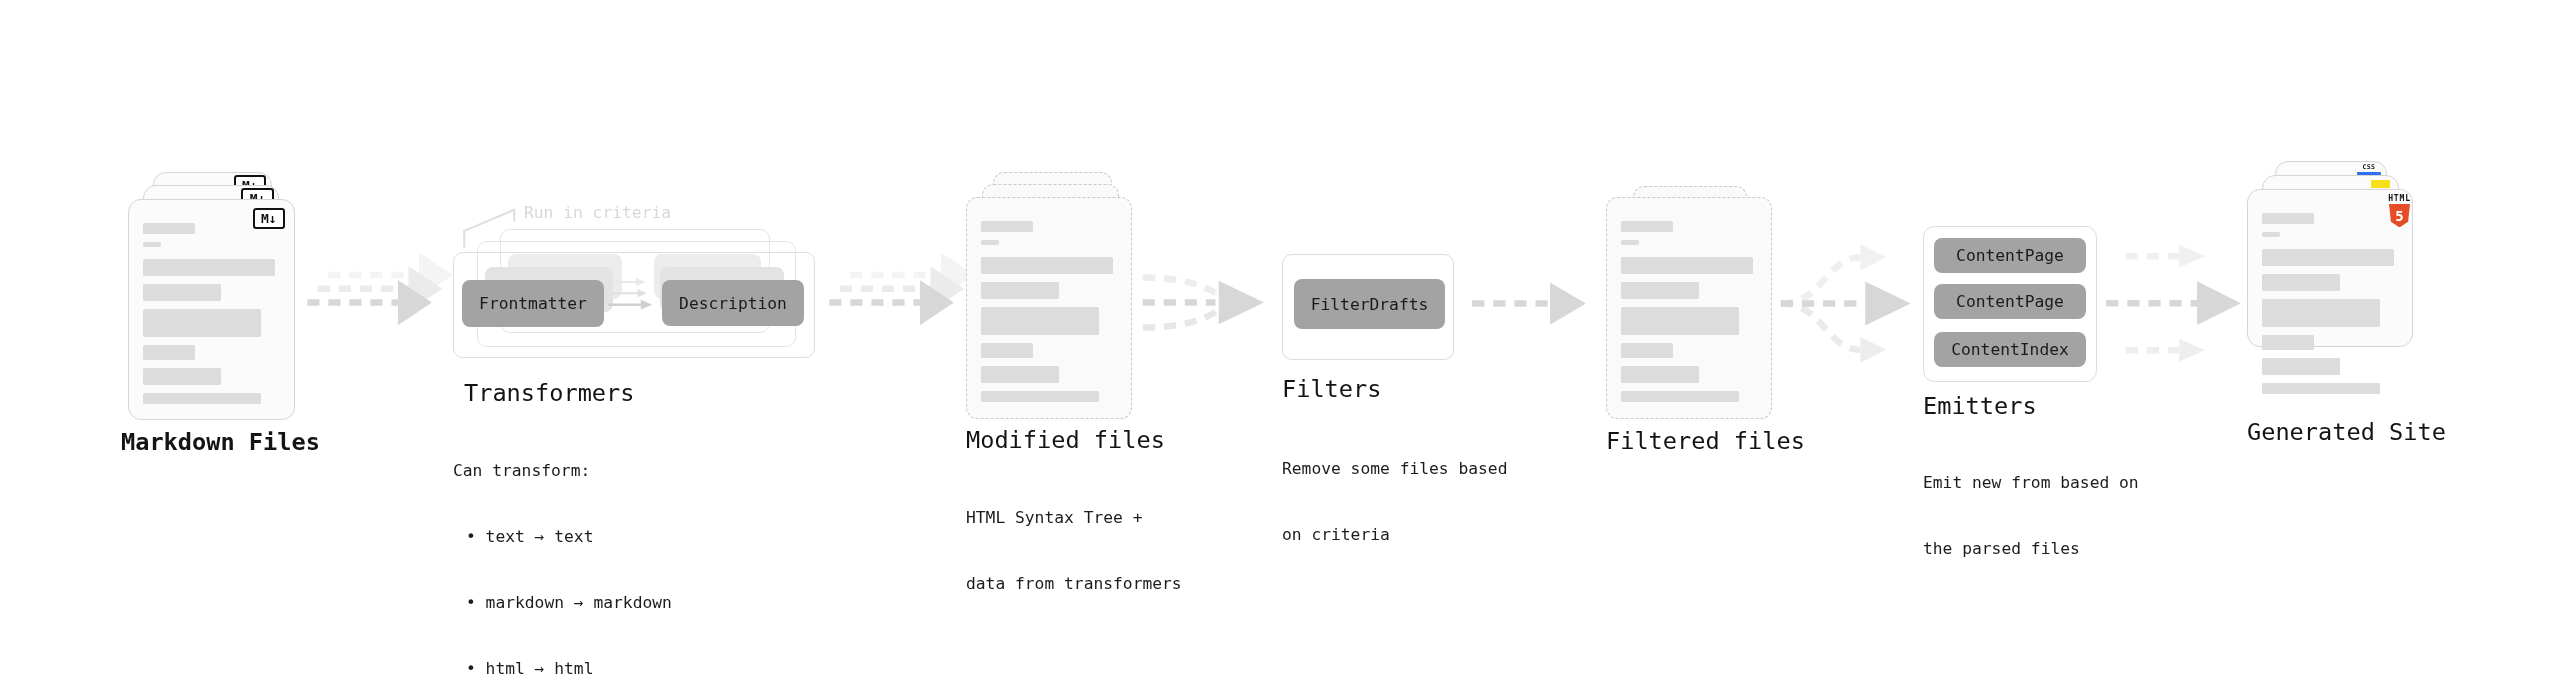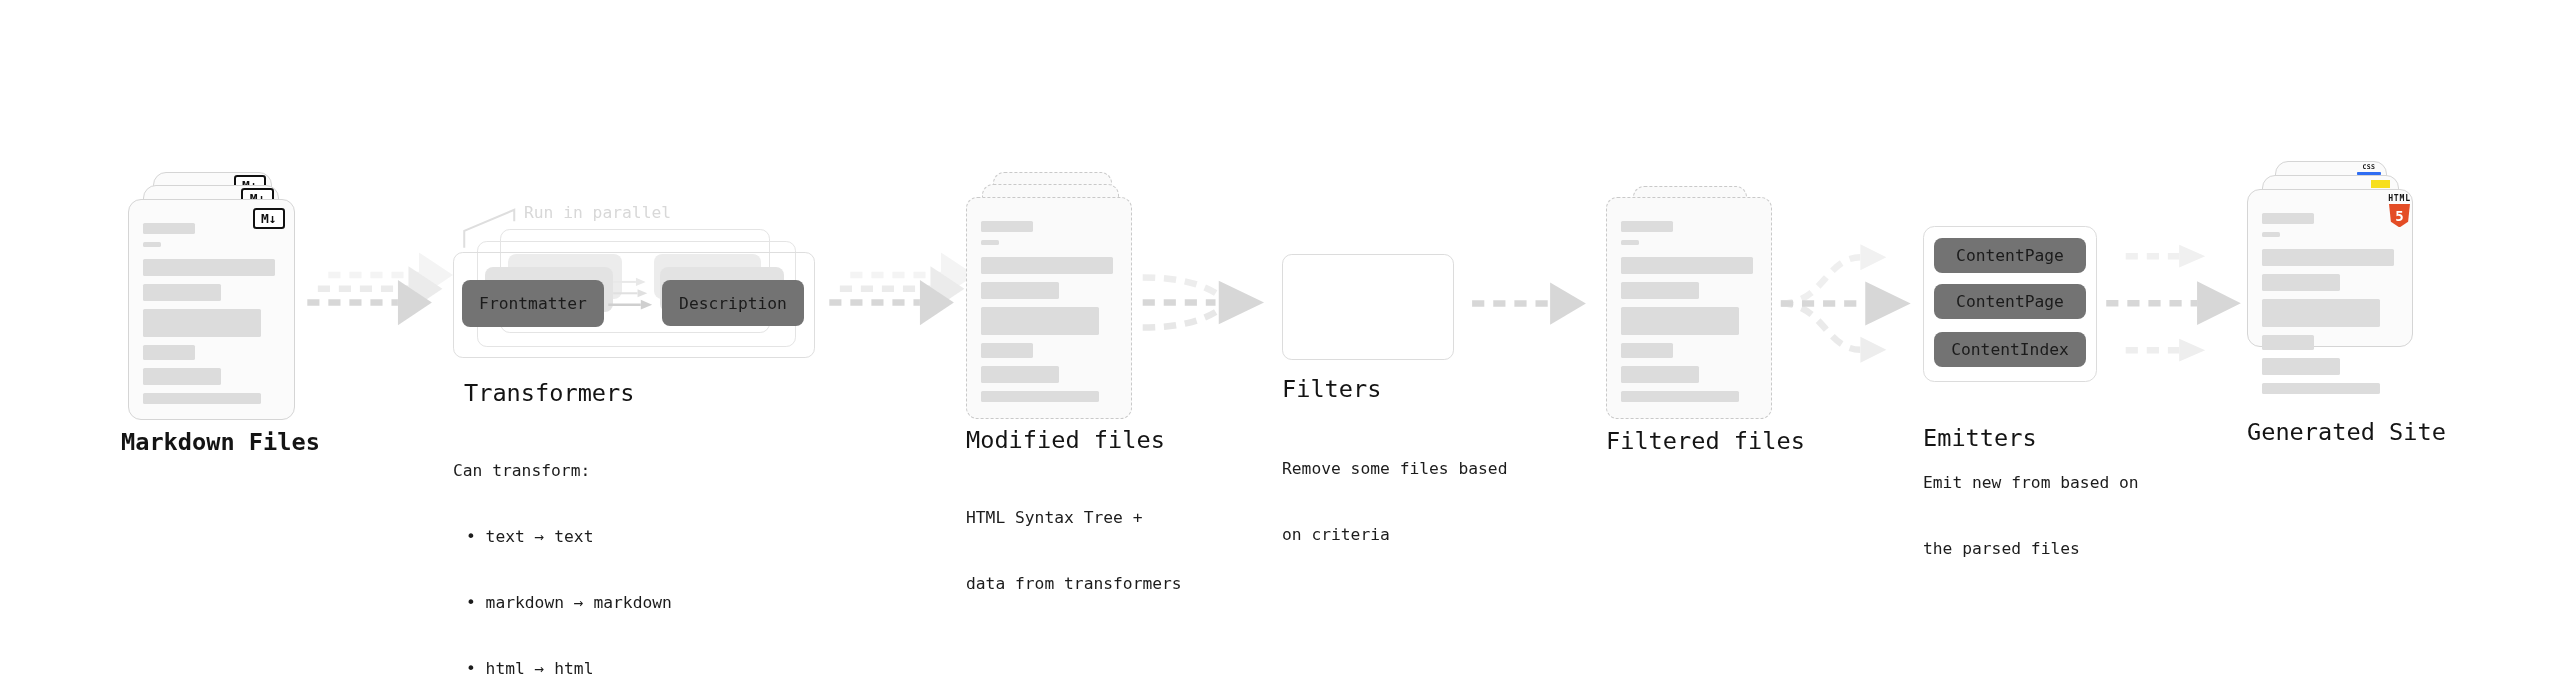--- a/index.html
+++ b/index.html
@@ -13,21 +13,21 @@
   .card.dashed{border:1.6px dashed #c9c9c9;background:#fafafa;border-radius:11.4px;}
   .bars{position:absolute;left:14px;top:23px;}
   .bar{background:#dcdcdc;border-radius:1.6px;}
   
   .mdicon{position:absolute;width:32.5px;height:21px;background:#ffffff;border:2px solid #111;border-radius:3.3px;
     display:flex;align-items:center;justify-content:center;font-size:13px;font-weight:bold;color:#111;box-sizing:border-box;}
   
   .obox{position:absolute;border:1.6px solid #e4e4e4;border-radius:9.8px;background:transparent;box-sizing:border-box;}
   .obox.front{border-color:#dedede;}
   
-  .btn{position:absolute;background:#737373;border-radius:8.1px;display:flex;align-items:center;justify-content:center;
+  .btn{position:absolute;background:#a3a3a3;border-radius:8.1px;display:flex;align-items:center;justify-content:center;
     font-size:16.3px;color:#1b1b1b;box-sizing:border-box;white-space:pre;}
   .ghostbtn{position:absolute;border-radius:8.1px;}
   .g1{background:#e3e3e3;}
   .g2{background:#ececec;}
   
   .fbox{position:absolute;background:#ffffff;border:1.6px solid #dcdcdc;border-radius:11.4px;box-sizing:border-box;}
   
   .title{position:absolute;font-size:23.6px;line-height:28px;white-space:pre;color:#141414;}
   .caption{position:absolute;font-size:16.3px;line-height:22px;white-space:pre;color:#1c1c1c;}
   .caption .indent{padding-left:13px;}
@@ -91,21 +91,21 @@
     </g>
   </svg>
 
   <div class="obox" style="left:500px;top:229px;width:270px;height:104px;"></div>
   <div class="obox" style="left:477px;top:241px;width:319px;height:106px;"></div>
   <div class="obox front" style="left:453px;top:252px;width:362px;height:106px;"></div>
 
   <svg class="svgabs" style="left:460px;top:205px;" width="73" height="50" viewBox="0 0 90 62">
     <polyline points="5,53 5,32 67,6 67,20" fill="none" stroke="#dedede" stroke-width="2.5"></polyline>
   </svg>
-  <div class="note" style="left:524px;top:203px;">Run in parallel</div>
+  <div class="note" style="left:524px;top:203px;">Run in criteria</div>
 
   <div class="ghostbtn g2" style="left:508px;top:254px;width:114px;height:45px;"></div>
   <div class="ghostbtn g1" style="left:485px;top:267px;width:128px;height:45px;"></div>
   <div class="ghostbtn g2" style="left:654px;top:254px;width:107px;height:45px;"></div>
   <div class="ghostbtn g1" style="left:660px;top:267px;width:124px;height:45px;"></div>
 
   <div class="btn" style="left:462px;top:280px;width:142px;height:47px;">Frontmatter</div>
   <div class="btn" style="left:662px;top:280px;width:142px;height:46px;">Description</div>
 
   <svg class="svgabs" style="left:605px;top:272px;" width="61" height="45" viewBox="0 0 75 55">
@@ -167,20 +167,21 @@
   </div>
 
   <svg class="svgabs" style="left:1136px;top:258px;" width="138" height="89" viewBox="0 0 170 110">
     <path d="M 8,24 Q 72,24 104,47" fill="none" stroke="#ededed" stroke-width="8" stroke-dasharray="15 11"></path>
     <path d="M 8,86 Q 72,86 104,63" fill="none" stroke="#e7e7e7" stroke-width="8" stroke-dasharray="15 11"></path>
     <line x1="8" y1="55" x2="98" y2="55" stroke="#d7d7d7" stroke-width="8" stroke-dasharray="15 11"></line>
     <polygon points="102,28 158,55 102,82" fill="#d7d7d7"></polygon>
   </svg>
 
   <div class="fbox" style="left:1282px;top:254px;width:172px;height:106px;border-radius:9.8px;"></div>
+  <div class="btn" style="left:1294px;top:279px;width:151px;height:50px;">FilterDrafts</div>
   <div class="title" style="left:1282px;top:375px;">Filters</div>
   <div class="caption" style="left:1282px;top:414px;">
     <div>Remove some files based</div>
     <div>on criteria</div>
   </div>
 
   <svg class="svgabs" style="left:1464px;top:275px;" width="130" height="57" viewBox="0 0 160 70">
     <line x1="10" y1="35" x2="106" y2="35" stroke="#d7d7d7" stroke-width="8" stroke-dasharray="15 11"></line>
     <polygon points="106,9 150,35 106,61" fill="#d7d7d7"></polygon>
   </svg>
@@ -206,21 +207,21 @@
     <path d="M 6,77 C 58,77 62,134 104,134" fill="none" stroke="#eaeaea" stroke-width="8" stroke-dasharray="15 11"></path>
     <polygon points="104,118 136,134 104,150" fill="#ededed"></polygon>
     <line x1="6" y1="77" x2="110" y2="77" stroke="#d7d7d7" stroke-width="8" stroke-dasharray="15 11"></line>
     <polygon points="110,50 166,77 110,104" fill="#d7d7d7"></polygon>
   </svg>
 
   <div class="fbox" style="left:1923px;top:226px;width:174px;height:156px;"></div>
   <div class="btn" style="left:1934px;top:238px;width:152px;height:35px;">ContentPage</div>
   <div class="btn" style="left:1934px;top:284px;width:152px;height:35px;">ContentPage</div>
   <div class="btn" style="left:1934px;top:332px;width:152px;height:35px;">ContentIndex</div>
-  <div class="title" style="left:1923px;top:392px;margin-top:32px;">Emitters</div>
+  <div class="title" style="left:1923px;top:392px;">Emitters</div>
   <div class="caption" style="left:1923px;top:428px;">
     <div>Emit new from based on</div>
     <div>the parsed files</div>
   </div>
 
   <svg class="svgabs" style="left:2103px;top:242px;" width="150" height="124" viewBox="0 0 185 152">
     <line x1="28" y1="17" x2="94" y2="17" stroke="#f0f0f0" stroke-width="8" stroke-dasharray="15 11"></line>
     <polygon points="94,3 126,17 94,31" fill="#f0f0f0"></polygon>
     <line x1="4" y1="75" x2="116" y2="75" stroke="#d7d7d7" stroke-width="8" stroke-dasharray="15 11"></line>
     <polygon points="116,48 170,75 116,102" fill="#d7d7d7"></polygon>

